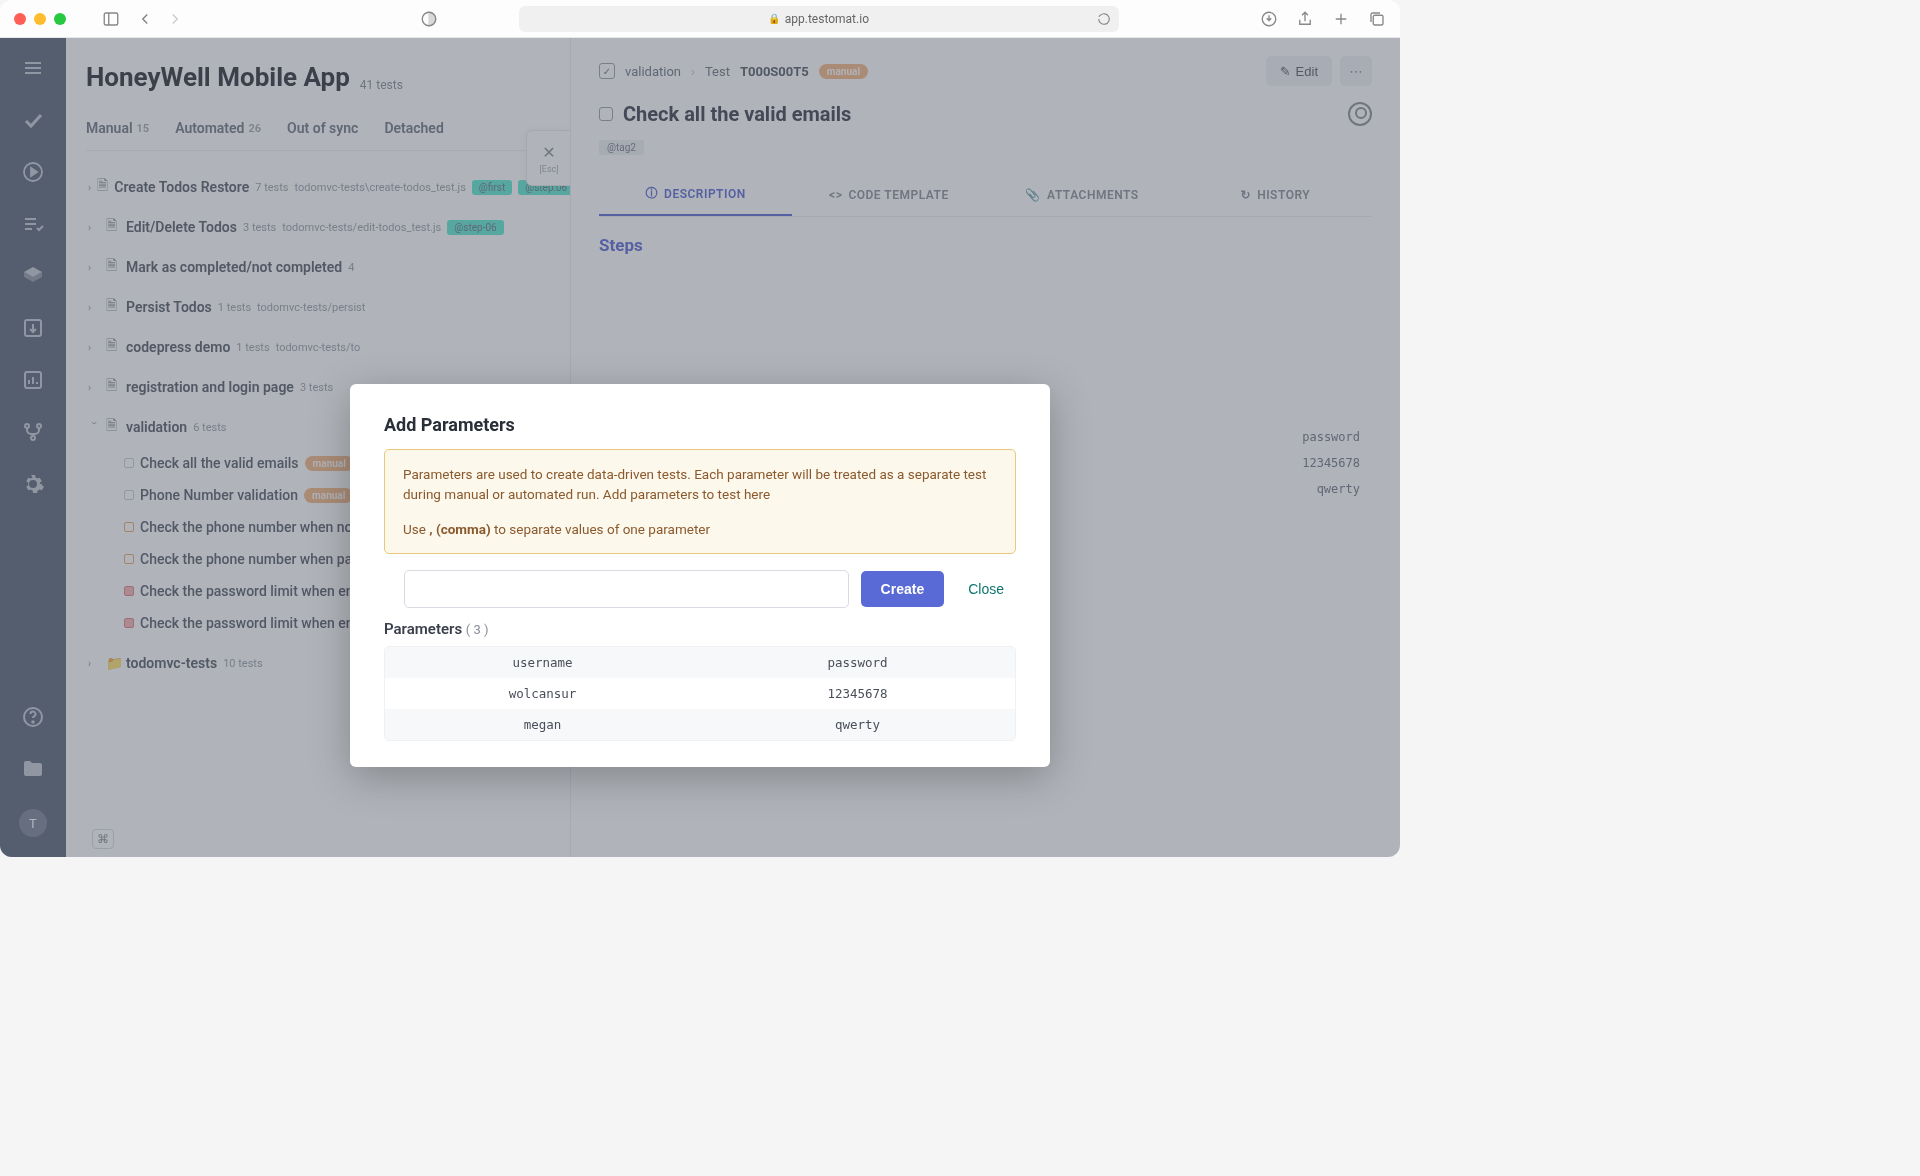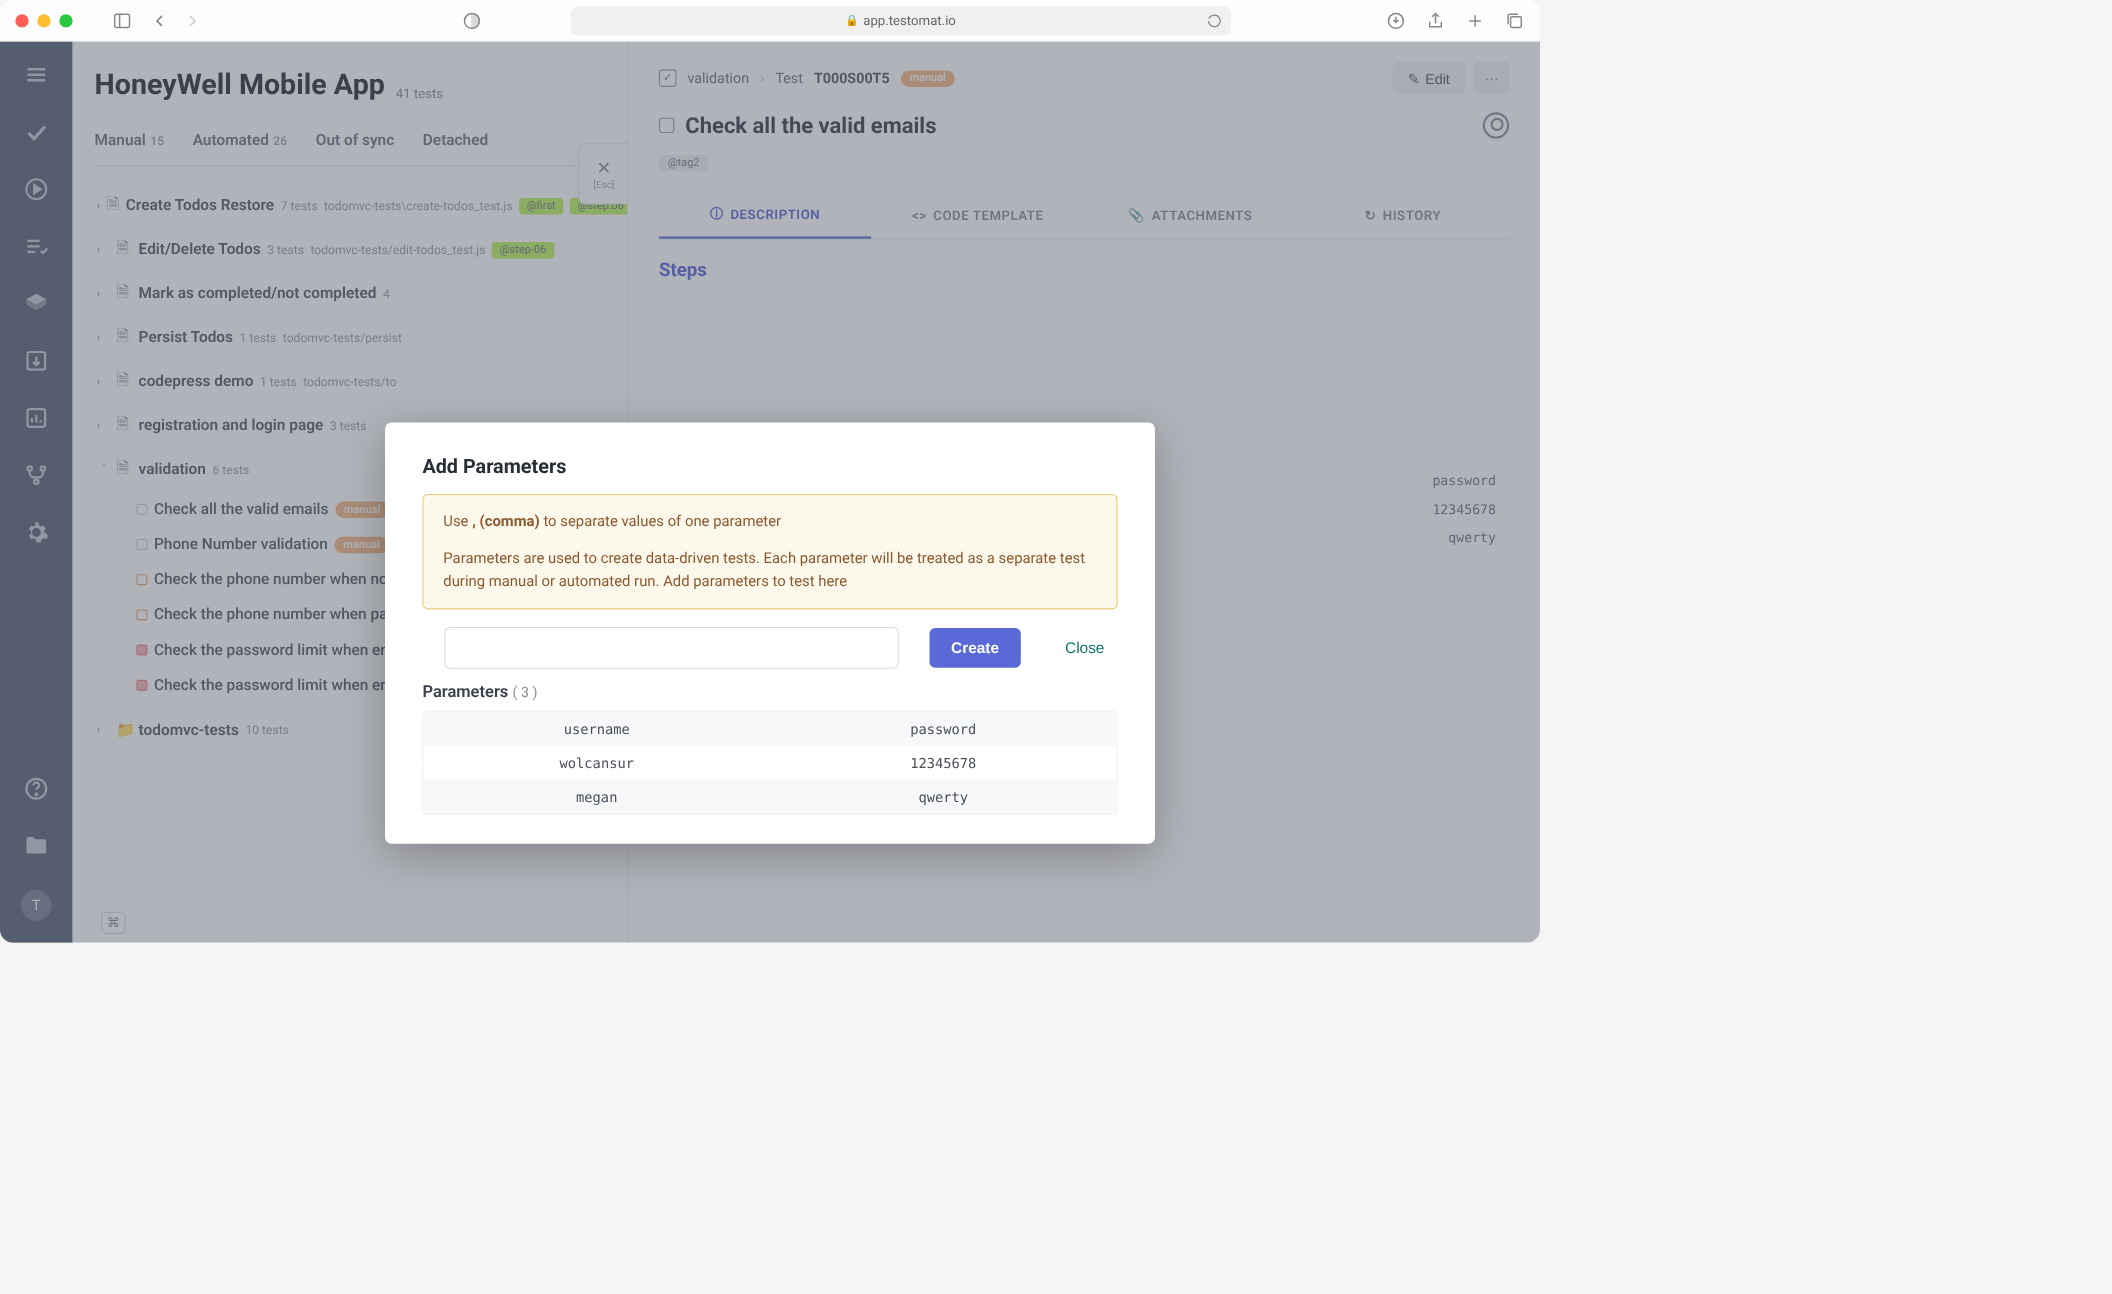--- a/index.html
+++ b/index.html
@@ -37,21 +37,21 @@
 .tab .count { font-size: 11px; color: #a0a5b0; }
 
 
 .tree { display: flex; flex-direction: column; gap: 4px; }
 .tree-row { display: flex; align-items: center; gap: 6px; padding: 6px 2px; font-size: 14px; color: #3a3f4b; white-space: nowrap; }
 .tree-row .chev { width: 12px; color: #8a8f99; font-size: 10px; }
 .tree-row .doc-icon { color: #8a8f99; width: 14px; }
 .tree-row .name { font-weight: 600; color: #545a66; }
 .tree-row .meta { font-size: 11px; color: #9aa0ab; }
 .tree-row .path { font-size: 11px; color: #9aa0ab; }
-.badge { font-size: 10px; background: #bef264; color: #6e7583; padding: 2px 7px; border-radius: 3px; }
+.badge { font-size: 10px; background: #5eead4; color: #6e7583; padding: 2px 7px; border-radius: 3px; }
 .tree-child { padding-left: 38px; }
 .tree-child .box { width: 10px; height: 10px; border: 1.5px solid #cbd0d8; border-radius: 2px; flex-shrink: 0; }
 .tree-child.orange .box { border-color: #e9a86b; }
 .tree-child.red .box { border-color: #e88083; background: #f5b5b7; }
 .manual-badge { font-size: 10px; background: #f5b885; color: #fff; padding: 2px 8px; border-radius: 10px; font-weight: 600; }
 
 
 .close-tab { position: absolute; right: -2px; top: 92px; width: 46px; height: 56px; background: #fff; border: 1px solid #e8eaee; border-radius: 6px 0 0 6px; display: flex; flex-direction: column; align-items: center; justify-content: center; gap: 2px; box-shadow: -2px 0 6px rgba(0,0,0,0.04); }
 .close-tab .x { font-size: 16px; color: #8a8f99; }
 .close-tab .esc { font-size: 9px; color: #a8adb7; }
@@ -83,21 +83,21 @@
 .bg-table { position: absolute; right: 40px; top: 386px; font-family: monospace; font-size: 12px; color: #6e7583; }
 .bg-table div { padding: 6px 0; text-align: right; }
 
 
 .overlay { position: absolute; inset: 0; background: rgba(80,86,100,0.45); display: flex; align-items: center; justify-content: center; padding-top: 256px; }
 .modal { width: 700px; background: #fff; border-radius: 6px; padding: 30px 34px 26px; box-shadow: 0 10px 40px rgba(0,0,0,0.25); }
 .modal-title { font-size: 18px; font-weight: 700; color: #2a2e37; margin-bottom: 14px; }
 .info-box { border: 1px solid #e9c87a; background: #fdf8ec; border-radius: 5px; padding: 14px 18px; color: #8a5a2e; font-size: 13.5px; line-height: 1.5; margin-bottom: 16px; }
 .info-box p + p { margin-top: 14px; }
 .info-box strong { font-weight: 700; }
-.modal-controls { display: flex; gap: 28px; align-items: center; margin-bottom: 12px; padding-left: 20px; }
+.modal-controls { display: flex; gap: 12px; align-items: center; margin-bottom: 12px; padding-left: 20px; }
 .modal-input { flex: 1; height: 38px; border: 1px solid #d8dce2; border-radius: 5px; padding: 0 10px; font-size: 14px; }
 .btn-create { background: #5969d6; color: #fff; border: none; padding: 10px 20px; border-radius: 5px; font-size: 14px; font-weight: 600; }
 .btn-close { background: none; border: none; color: #0f766e; font-size: 14px; padding: 10px 12px; }
 .params-heading { font-size: 15px; color: #3a3f4b; font-weight: 600; margin-bottom: 8px; }
 .params-heading .pc { color: #8a8f99; font-weight: 400; font-size: 13px; }
 .params-table { border: 1px solid #eef0f3; border-radius: 5px; overflow: hidden; }
 .params-row { display: flex; }
 .params-row:nth-child(odd) { background: #f6f8fa; }
 .params-cell { flex: 1; text-align: center; padding: 8px 0; font-family: monospace; font-size: 12.5px; color: #4a4f5a; }
 
@@ -419,22 +419,22 @@
       <div>qwerty</div>
     </div>
   </div>
 
   <div class="cmd-hint">⌘</div>
 
   <div class="overlay">
     <div class="modal">
       <div class="modal-title">Add Parameters</div>
       <div class="info-box">
+        <p>Parameters are used to create data-driven tests. Each parameter will be treated as a separate test during manual or automated run. Add parameters to test here</p>
         <p><span>Use </span><strong>, (comma)</strong><span> to separate values of one parameter</span></p>
-        <p>Parameters are used to create data-driven tests. Each parameter will be treated as a separate test during manual or automated run. Add parameters to test here</p>
       </div>
       <div class="modal-controls">
         <input class="modal-input" style="">
         <button class="btn-create">Create</button>
         <button class="btn-close">Close</button>
       </div>
       <div class="params-heading">
         <span>Parameters</span> <span class="pc">( 3 )</span>
       </div>
       <div class="params-table">

